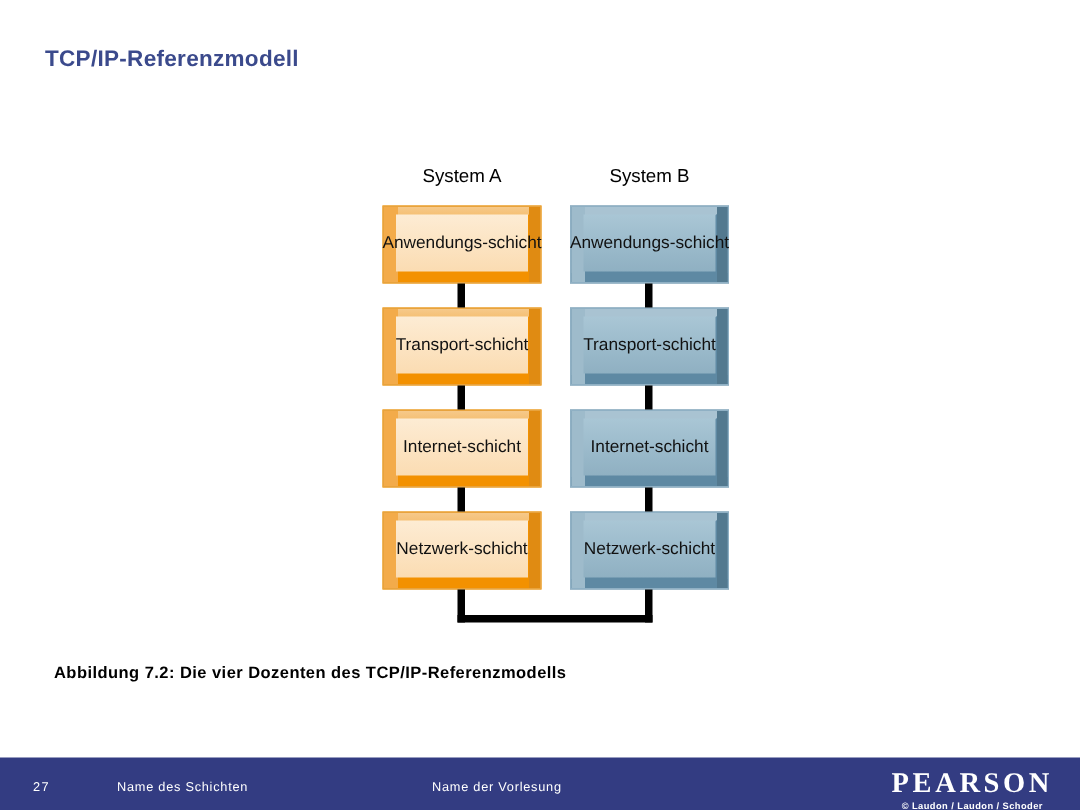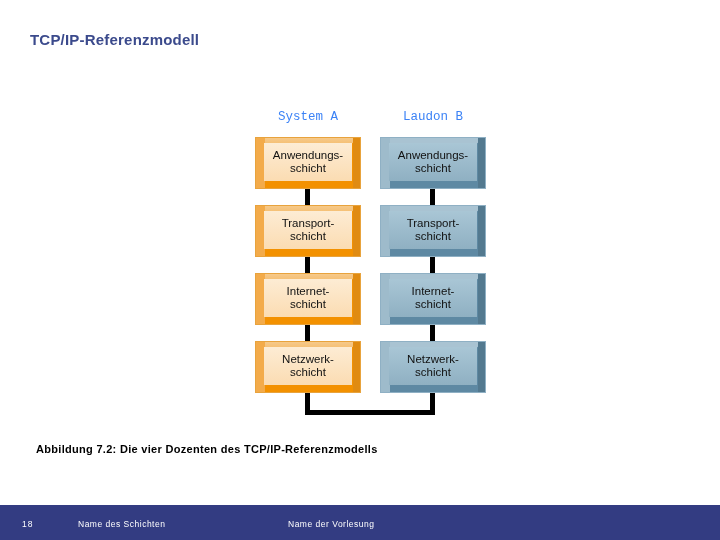--- a/index.html
+++ b/index.html
@@ -35,22 +35,22 @@
     width: 260px;
     height: 325px;
   }
 
   .sys-header {
     position: absolute;
     top: 10px;
     width: 106px;
     text-align: center;
     font-size: 12.5px;
-    color: #3b82f6;
-    font-family: Liberation Mono, monospace;
+    color: #000000;
+    font-family: Liberation Sans, sans-serif;
   }
   .sys-header.col-a { left: 15px; }
   .sys-header.col-b { left: 140px; }
 
   
   .column {
     position: absolute;
     top: 37px;
     width: 106px;
   }
@@ -69,21 +69,21 @@
     position: absolute;
     inset: 0;
   }
   .layer-box .face {
     position: absolute;
     left: 9px;
     right: 9px;
     top: 6px;
     bottom: 8px;
     display: flex;
-    flex-direction: column;
+    flex-direction: row;
     align-items: center;
     justify-content: center;
     line-height: 1.12;
     font-size: 11.5px;
     color: #111111;
     text-align: center;
     white-space: nowrap;
   }
 
   
@@ -225,21 +225,21 @@
   }
 </style>
 </head>
 <body>
 
 <div id="slide-title">TCP/IP-Referenzmodell</div>
 
 <div id="diagram">
 
   <div class="sys-header col-a">System A</div>
-  <div class="sys-header col-b">Laudon B</div>
+  <div class="sys-header col-b">System B</div>
 
   <div class="column col-a">
 
     <div class="layer-box orange">
       <div class="bevel"></div>
       <div class="face">
         <span>Anwendungs-</span>
         <span>schicht</span>
       </div>
     </div>
@@ -316,16 +316,20 @@
 
   <div class="connector-v" style="left:65px;  top:293px; height:22px;"></div>
   <div class="connector-v" style="left:190px; top:293px; height:22px;"></div>
   <div class="connector-h" style="left:65px;  top:310px; width:130px;"></div>
 
 </div>
 
 <div id="figure-caption">Abbildung 7.2: Die vier Dozenten des TCP/IP-Referenzmodells</div>
 
 <div id="footer-bar">
-  <div id="footer-page">18</div>
+  <div id="footer-page">27</div>
   <div id="footer-lecturer">Name des Schichten</div>
   <div id="footer-lecture">Name der Vorlesung</div>
+  <div id="pearson-logo">
+    <div id="pearson-wordmark">PEARSON</div>
+    <div id="pearson-copyright">© Laudon / Laudon / Schoder</div>
+  </div>
 </div>
 
 </body></html>

